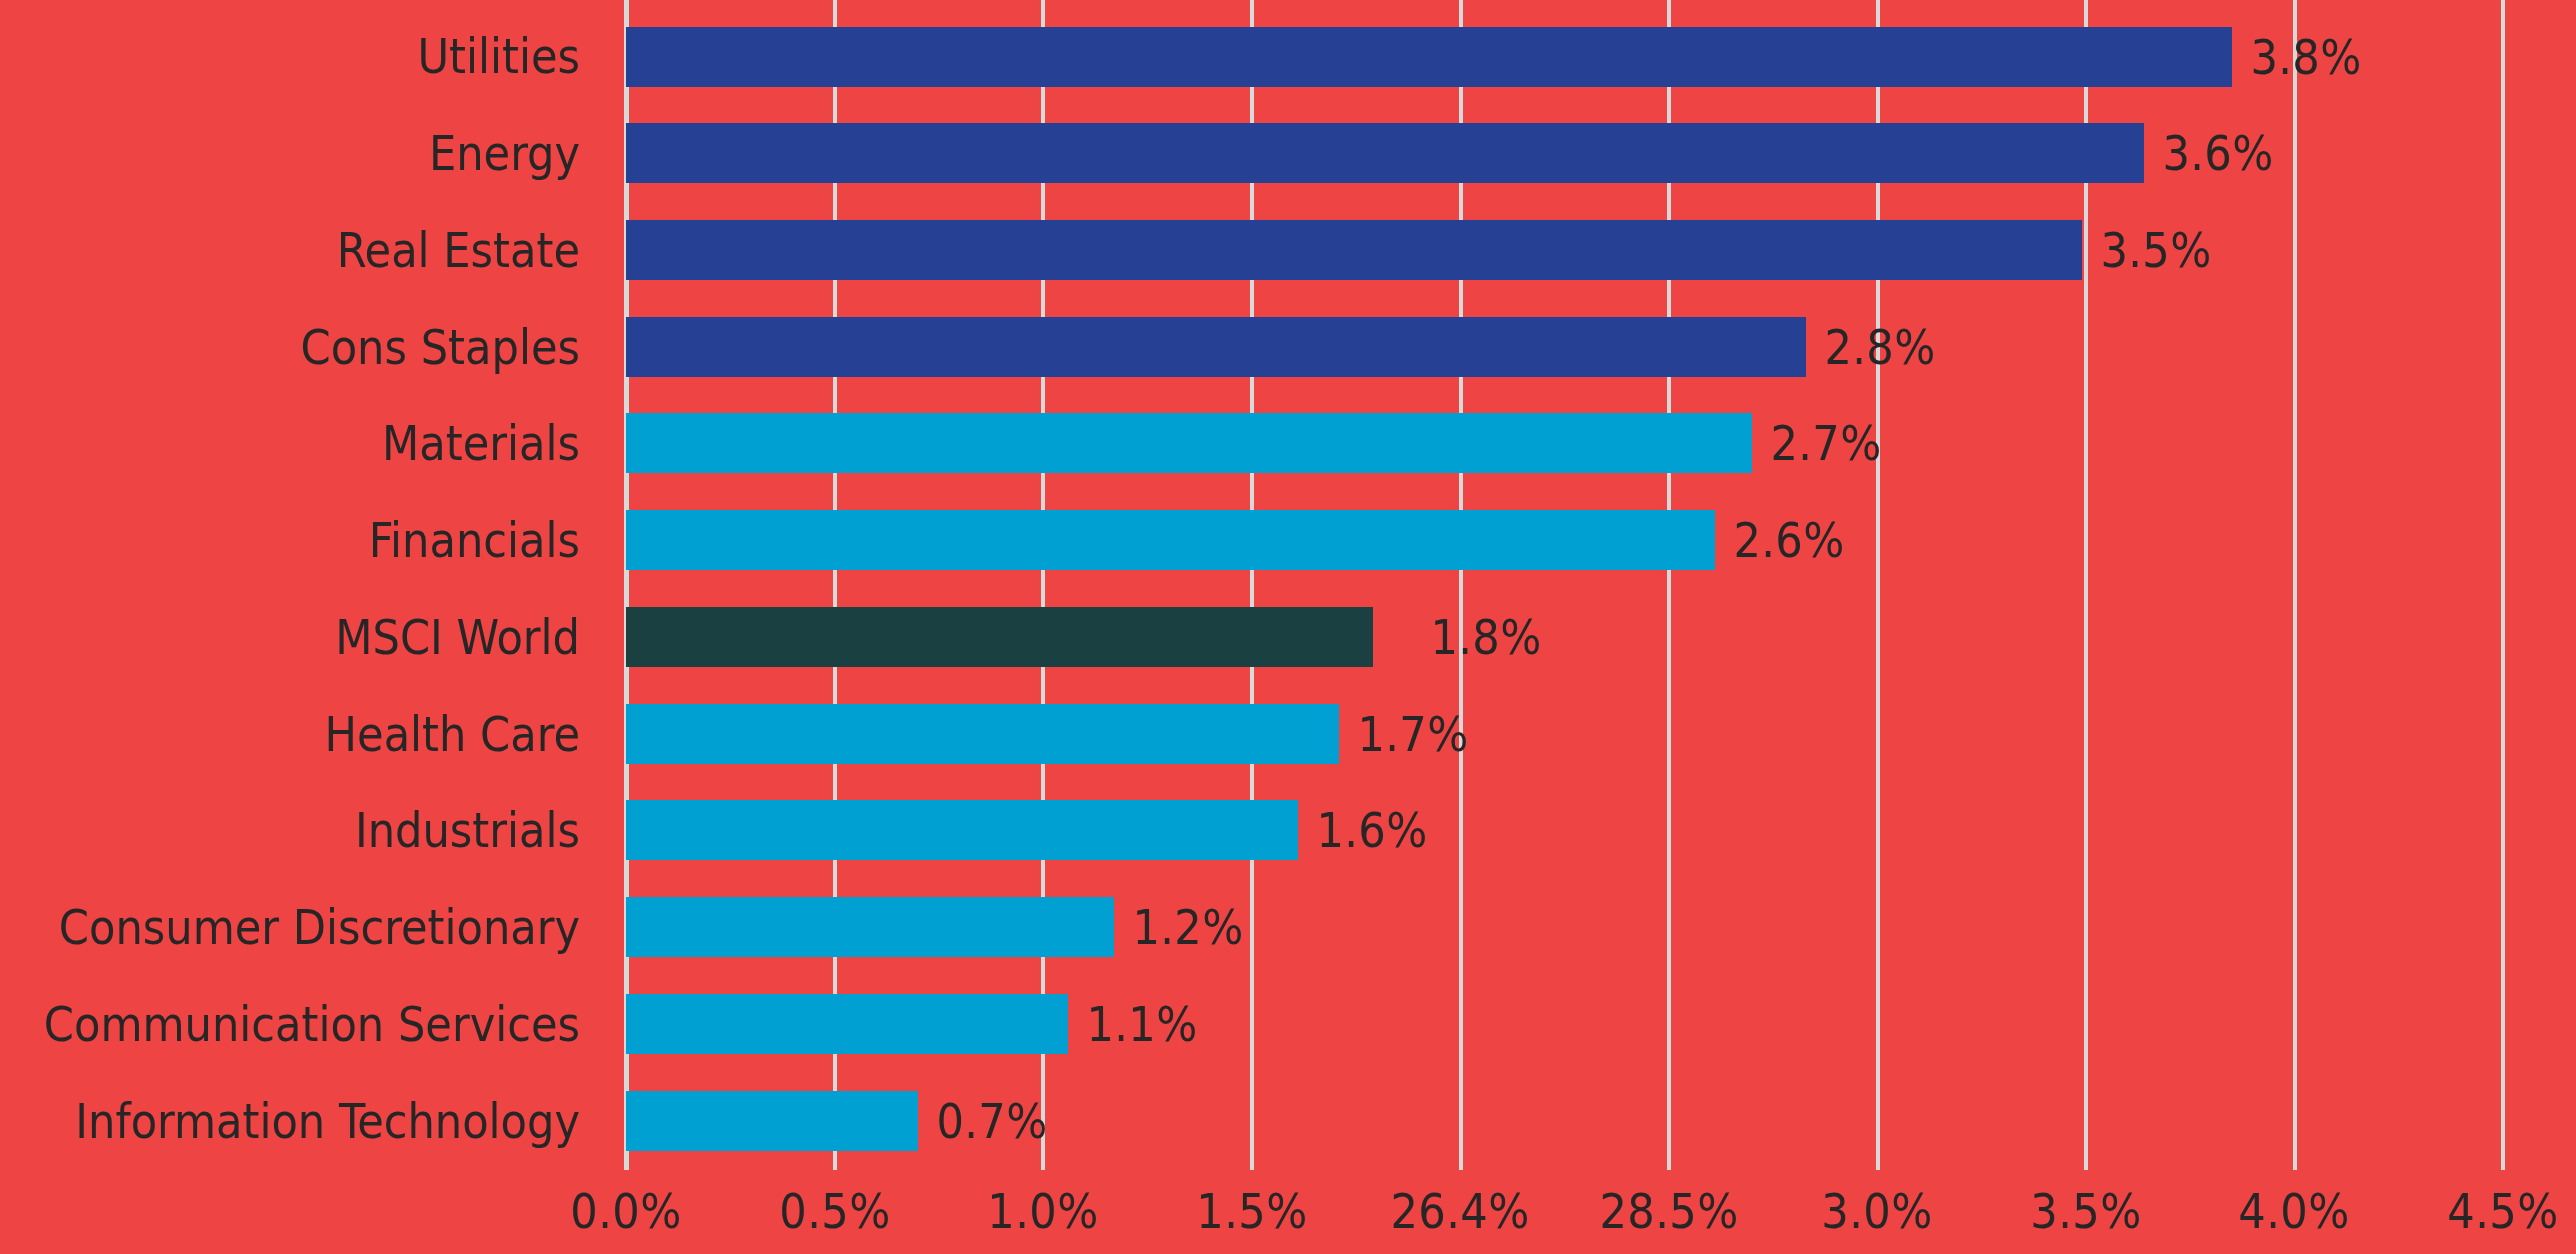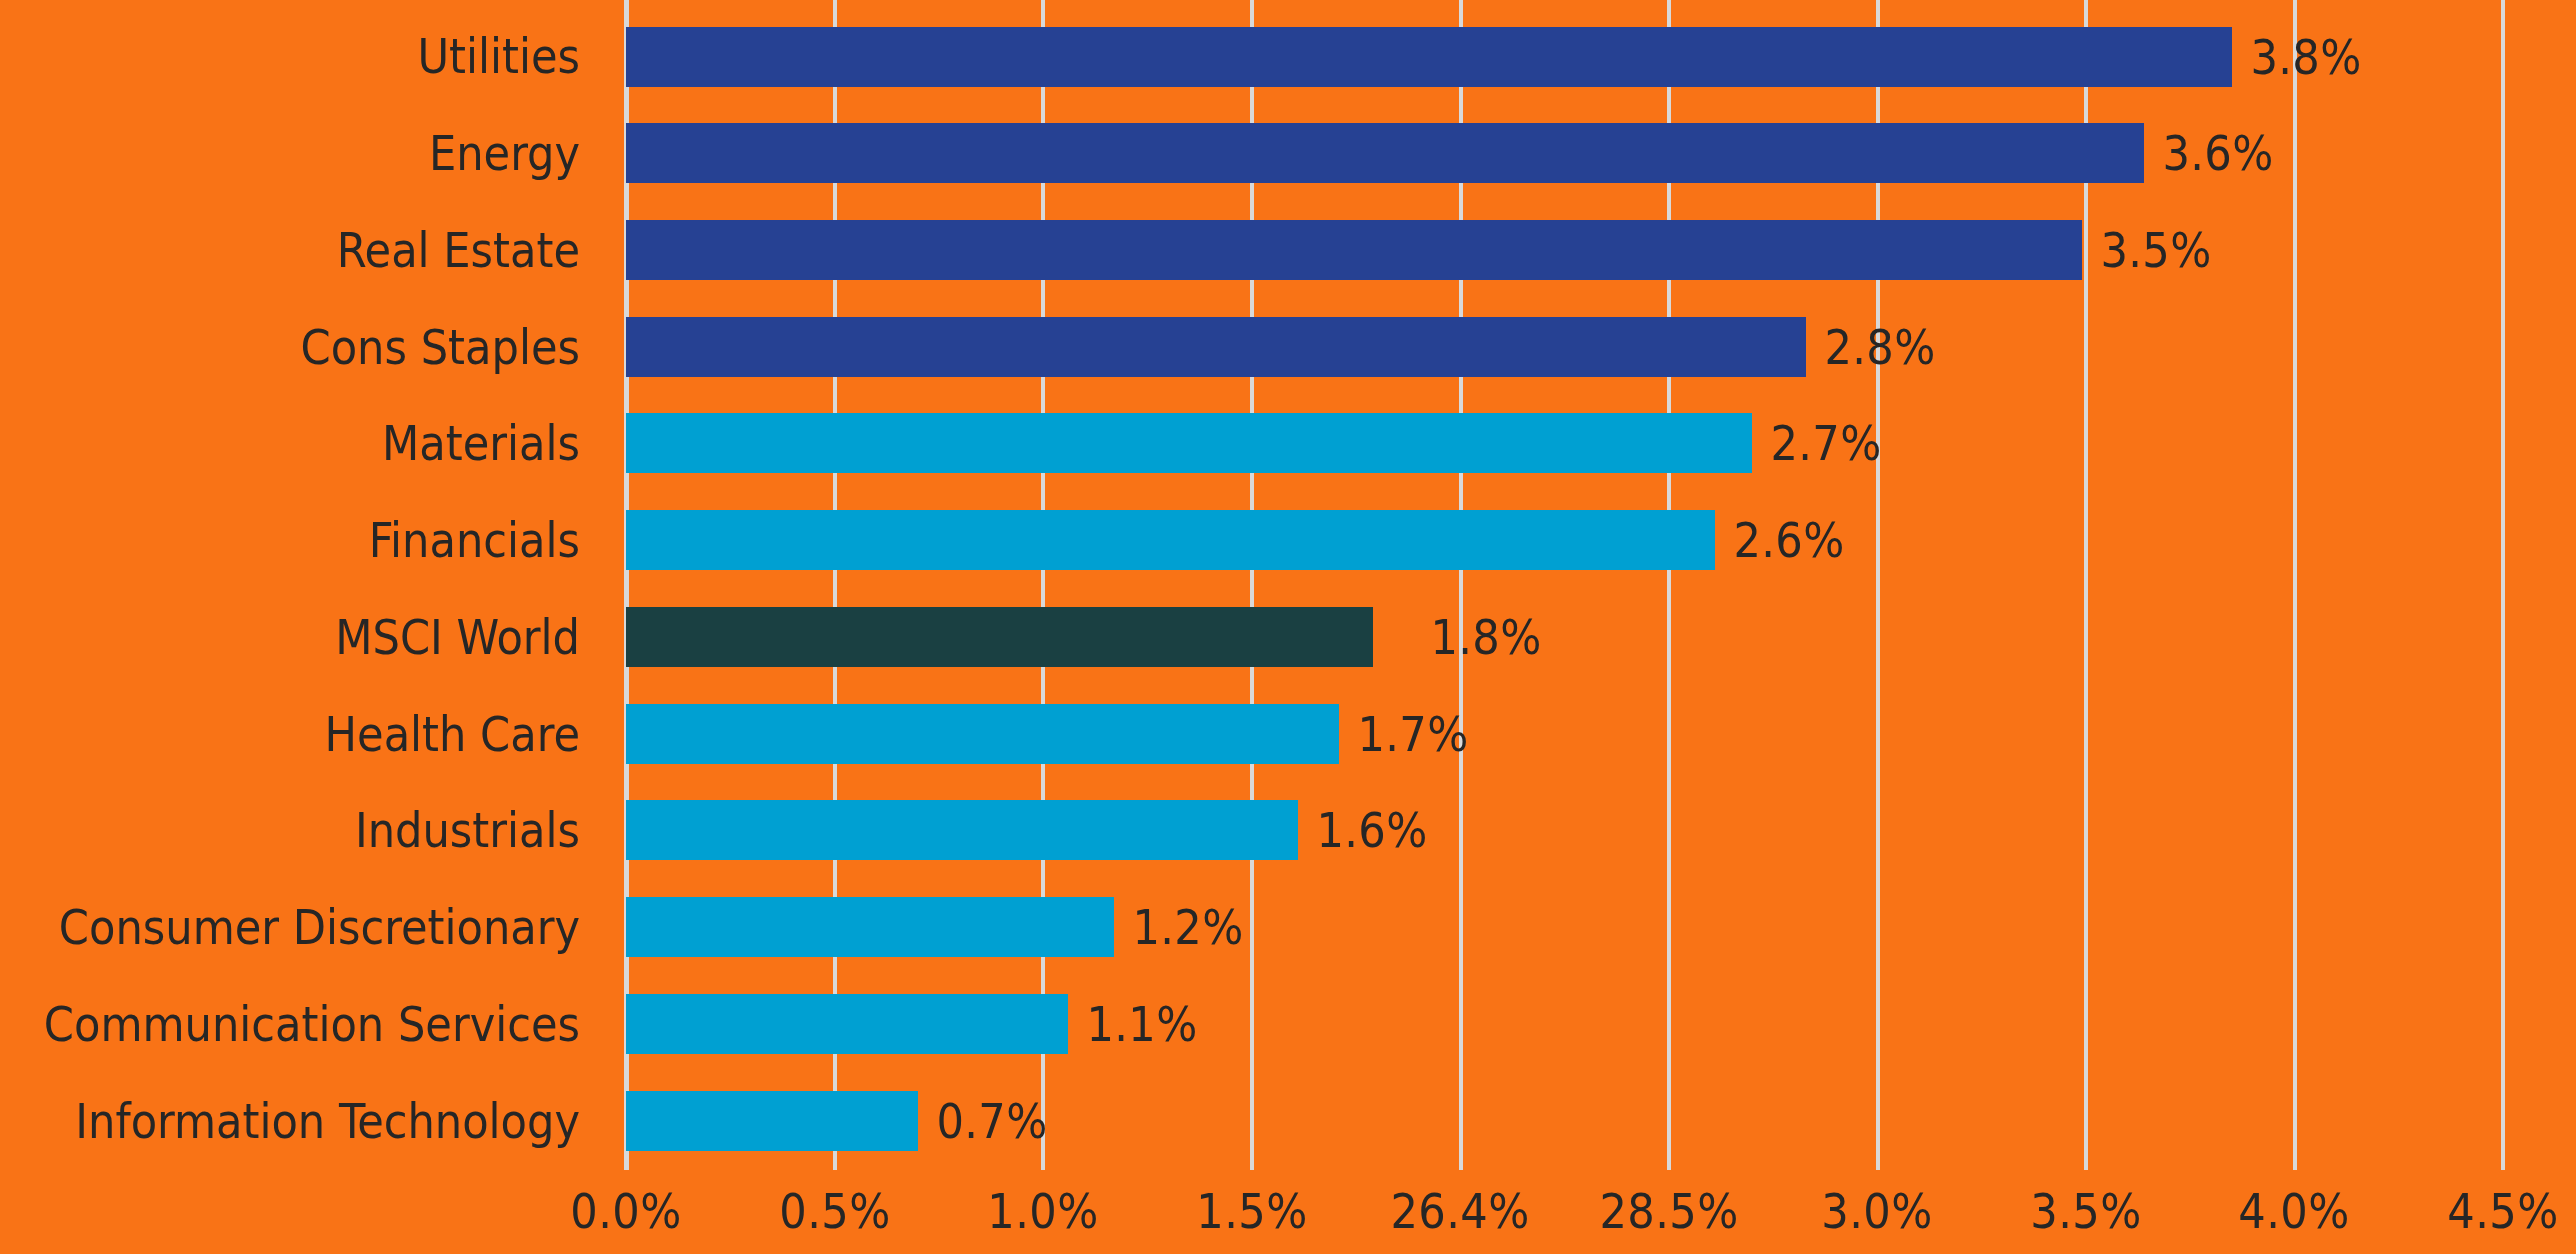--- a/index.html
+++ b/index.html
@@ -10,21 +10,21 @@
   body {
     width: 2576px; height: 1255px;
     font-family: "DejaVu Sans Condensed", "Liberation Sans Narrow", "Liberation Sans", sans-serif;
     overflow: hidden;
   }
 
   #chart-root {
     position: relative;
     width: 2576px;
     height: 1255px;
-    background: #f97316;
+    background: #ef4444;
   }
 
   
   
   #plot-area {
     position: absolute;
     left: 626px;
     top: 0px;
     width: 1877px;
     height: 1155px;

